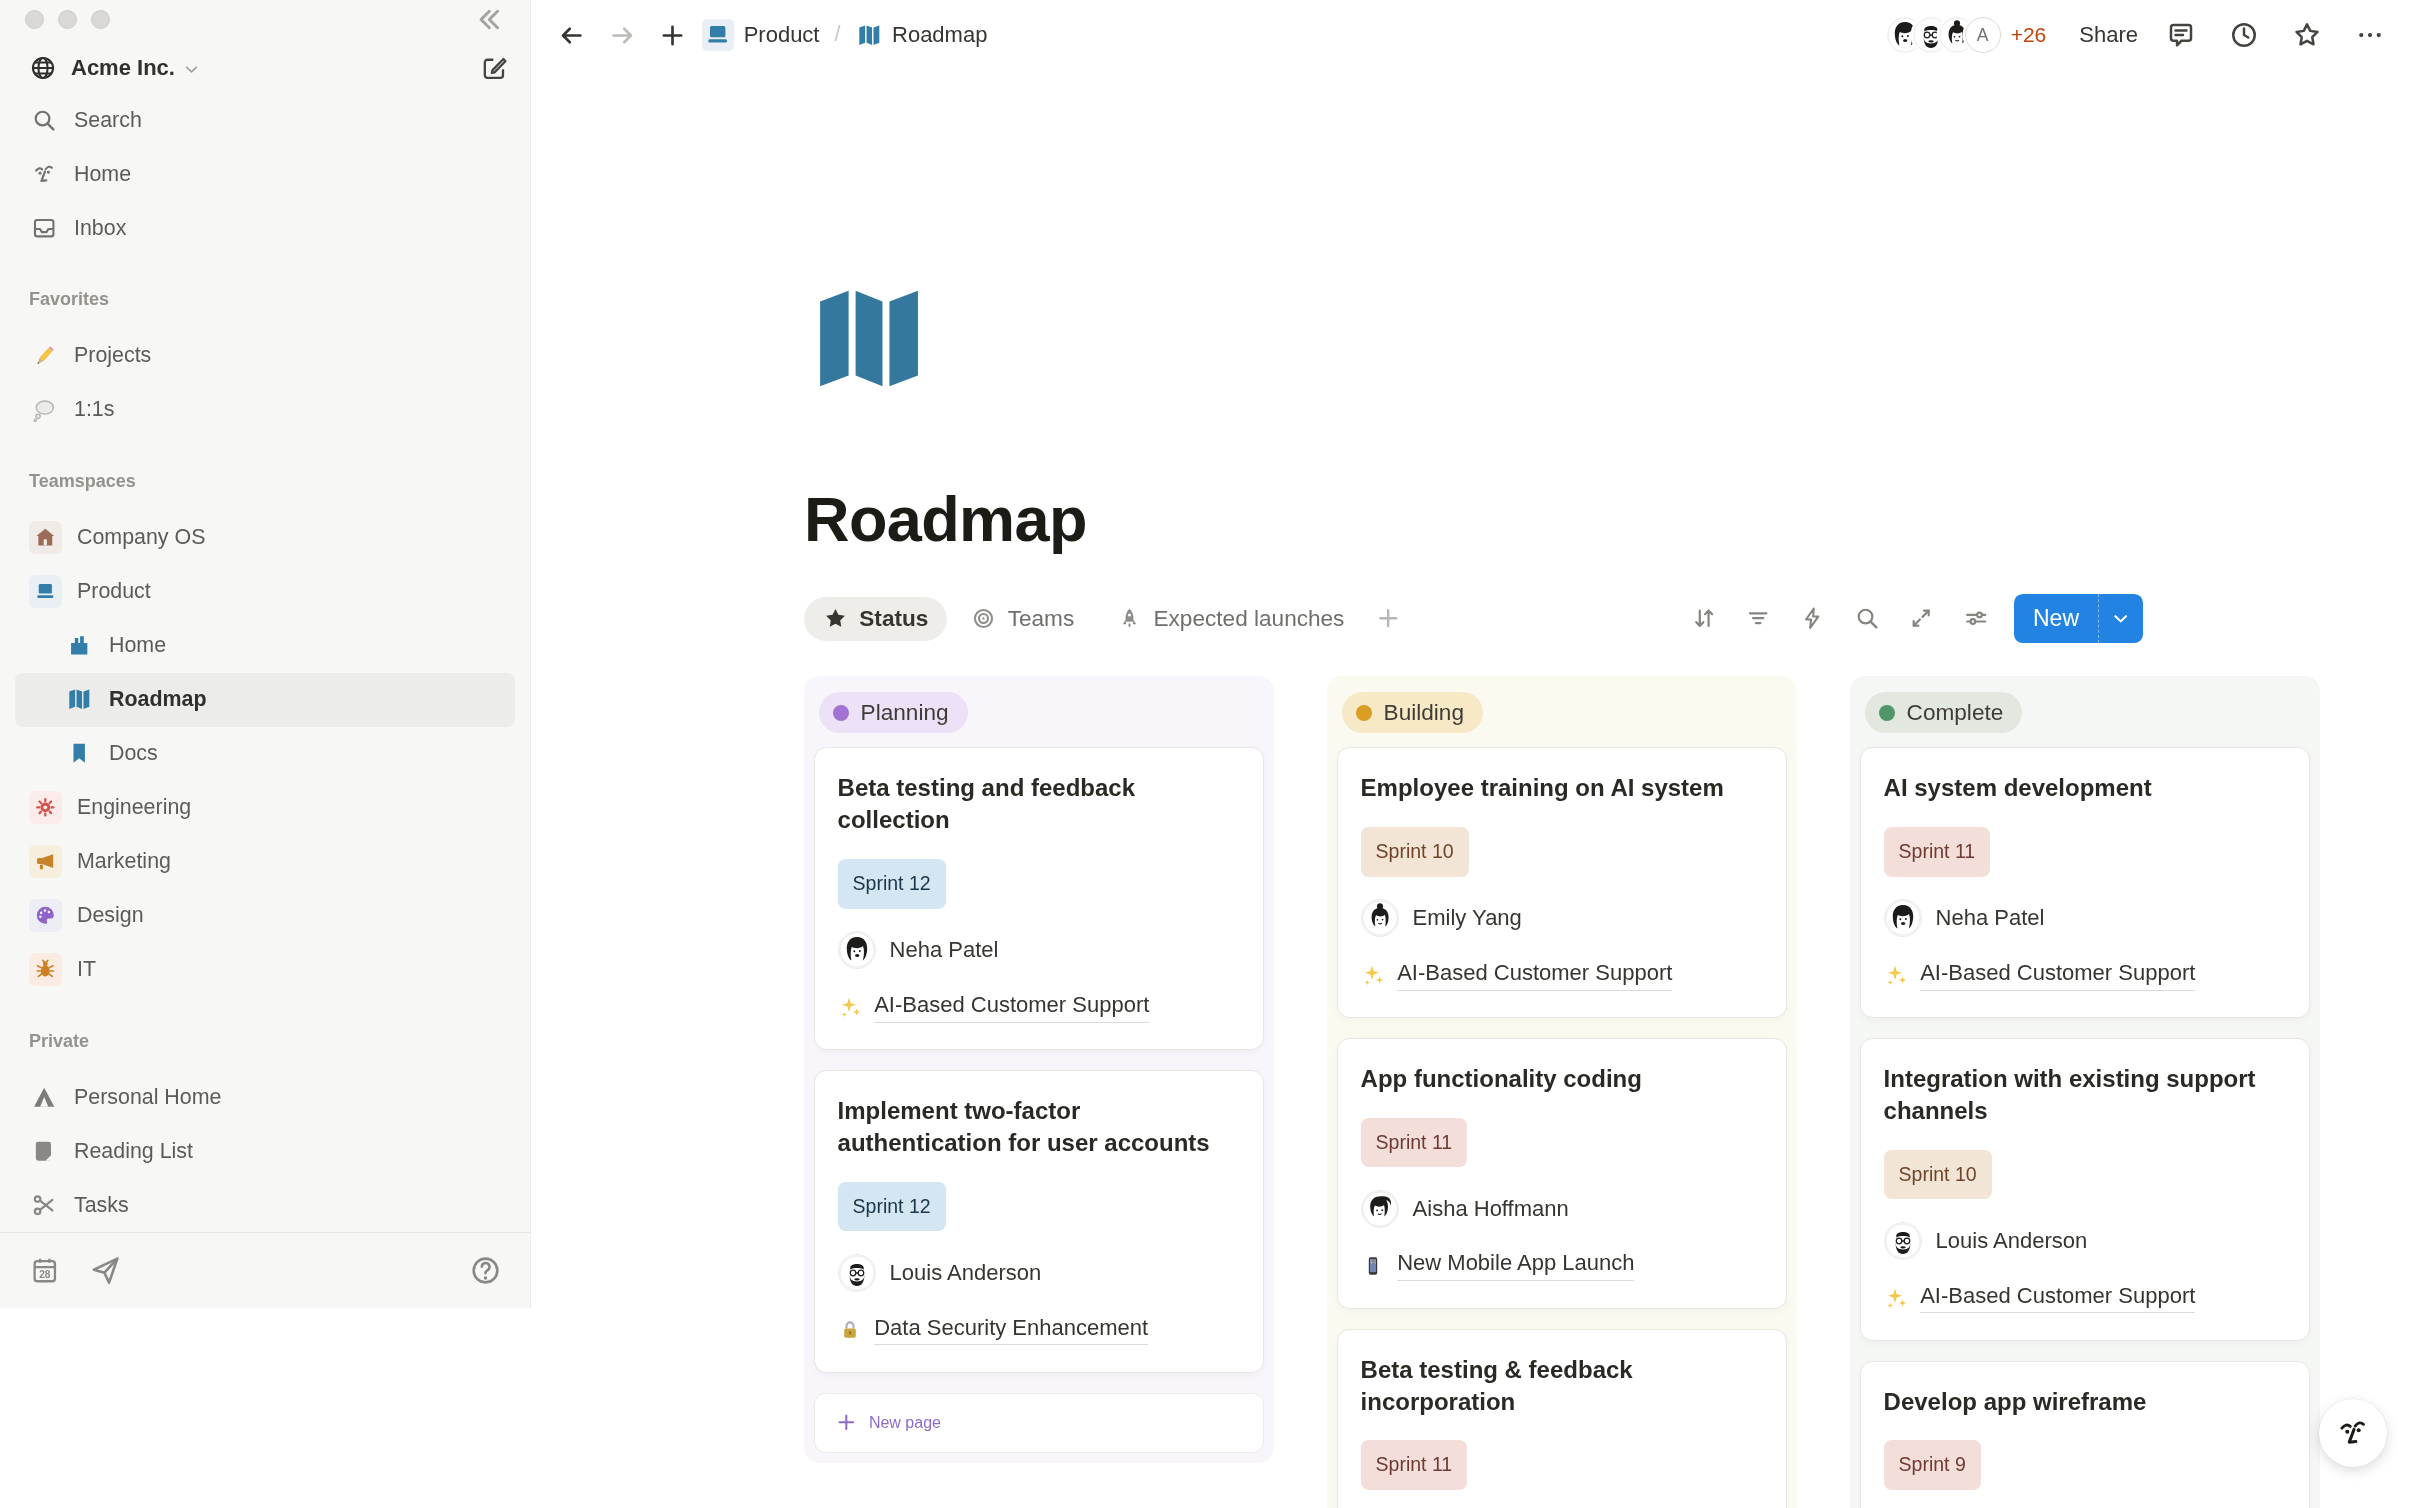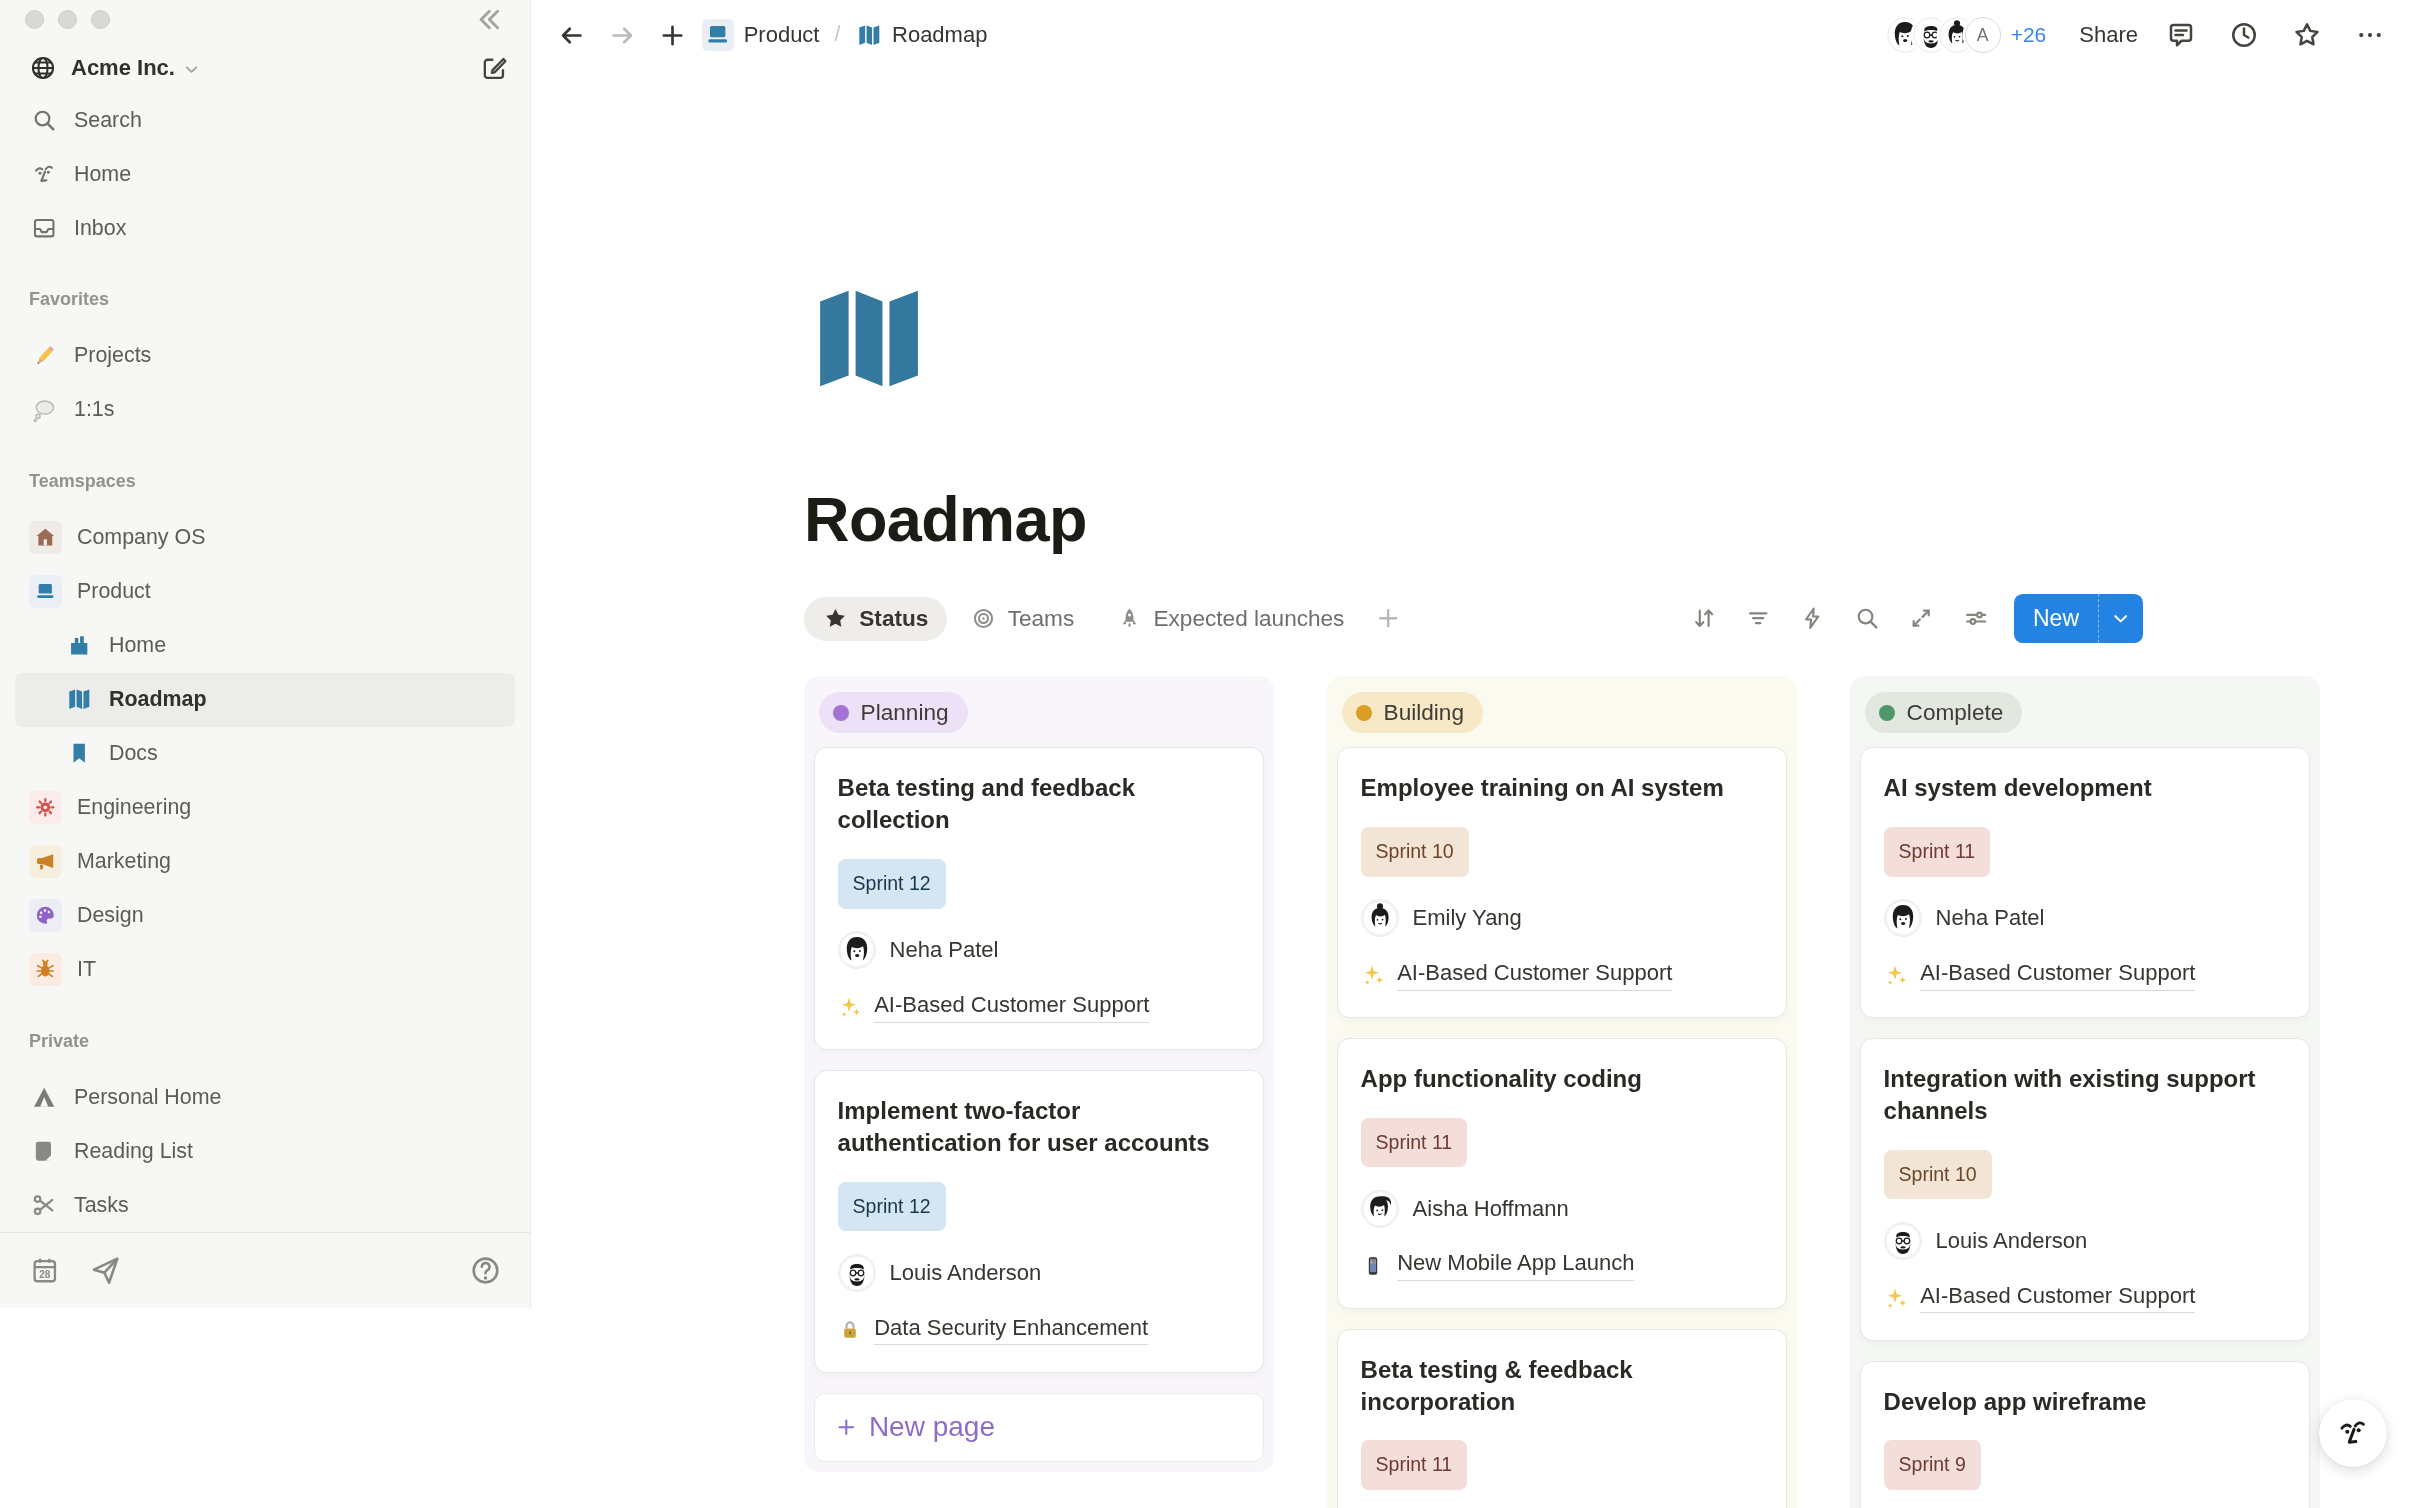--- a/index.html
+++ b/index.html
@@ -52,21 +52,21 @@
   .chip .cicon{width:26.4px;height:26.4px;}
   .chip .cicon.tile{background:#e9eff4;border-radius:5px;padding:2.5px;}
   .chip .clabel{font-size:22px;color:#37352f;font-weight:500;}
   .crumb-sep{color:#c9c7c3;font-size:21.4px;margin:0 6.3px;}
   .tb-right{margin-left:auto;display:flex;align-items:center;}
   .av-stack{display:flex;align-items:center;}
   .av{width:36px;height:36px;border-radius:50%;background:#fff;box-shadow:0 0 0 2.5px #ffffff;}
   .av + .av{margin-left:-10px;}
   .av-letter{width:36px;height:36px;border-radius:50%;background:#fff;border:0.6px solid #dcdad6;box-sizing:border-box;
     display:flex;align-items:center;justify-content:center;font-size:17.6px;color:#73726e;box-shadow:0 0 0 2.5px #ffffff;margin-left:-10px;}
-  .more-count{font-size:21px;color:#3b82f6;margin-left:10px;}
+  .more-count{font-size:21px;color:#c2410c;margin-left:10px;}
   .share{font-size:22px;color:#37352f;font-weight:500;margin:0 28px 0 33px;}
   .tb-icons{display:flex;align-items:center;gap:33px;}
   .tb-icons .tbi{width:30px;height:30px;color:#45433e;}
   
   .content{position:absolute;top:70px;left:0;right:0;bottom:0;overflow:hidden;padding-left:273px;box-sizing:border-box;}
   .page-icon{width:129px;height:129px;margin-top:204px;color:#34789e;}
   .page-title{font-size:63px;font-weight:700;color:#1d1b16;letter-spacing:-0.6px;margin-top:80px;}
   .tabs-row{display:flex;align-items:center;margin-top:39px;width:1339px;}
   .tab{display:flex;align-items:center;gap:11.3px;height:44px;padding:0 19px;border-radius:26px;
        font-size:22.6px;font-weight:500;color:#6f6e6a;}
@@ -93,21 +93,21 @@
   .card-title{font-size:24px;font-weight:700;color:#2a2924;line-height:1.34;}
   .tag{display:inline-block;font-size:19.5px;padding:15px 15px;border-radius:7.5px;font-weight:500;}
   .tag-row{line-height:1;}
   .prow{display:flex;align-items:center;gap:14px;}
   .prow .pav{width:38px;height:38px;border-radius:50%;background:#fff;border:0.6px solid #ecebe8;box-sizing:border-box;flex:none;}
   .pname{font-size:22px;color:#37352f;}
   .lrow{display:flex;align-items:center;gap:12.6px;}
   .lrow .lico{width:24px;height:24px;flex:none;}
   .ltext{font-size:22px;font-weight:500;color:#37352f;border-bottom:1.3px solid #dcdad4;padding-bottom:3.8px;}
   .new-page{background:#ffffff;border:0.6px solid #eceae7;border-radius:11.3px;display:flex;align-items:center;gap:11.3px;
-            padding:17.6px 20px;color:#8d6cc8;font-size:28px;font-weight:500;}
+            padding:17.6px 20px;color:#8d6cc8;font-size:16px;font-weight:500;}
   .new-page svg{width:22.6px;height:22.6px;color:#8d6cc8;}
   
   .ai-fab{position:absolute;right:26.4px;bottom:41px;width:68px;height:68px;border-radius:50%;background:#ffffff;
           box-shadow:0 3.8px 12.6px rgba(0,0,0,0.14),0 0 0 0.6px rgba(0,0,0,0.05);
           display:flex;align-items:center;justify-content:center;z-index:9;}
   .ai-fab svg{width:36px;height:36px;color:#1d1b16;}
   .hidden-defs{position:absolute;width:0;height:0;overflow:hidden;}
 </style>
 </head>
 <body>

